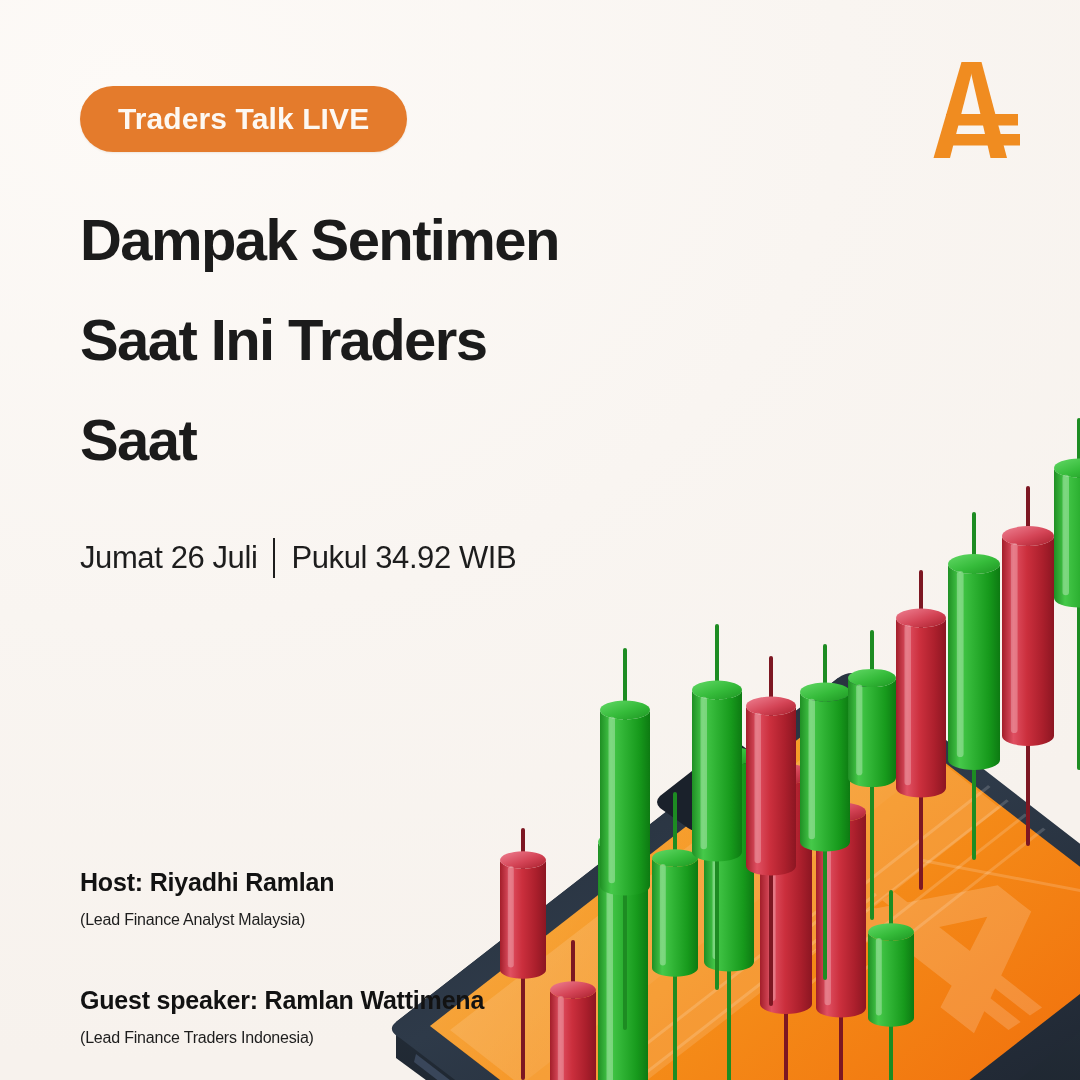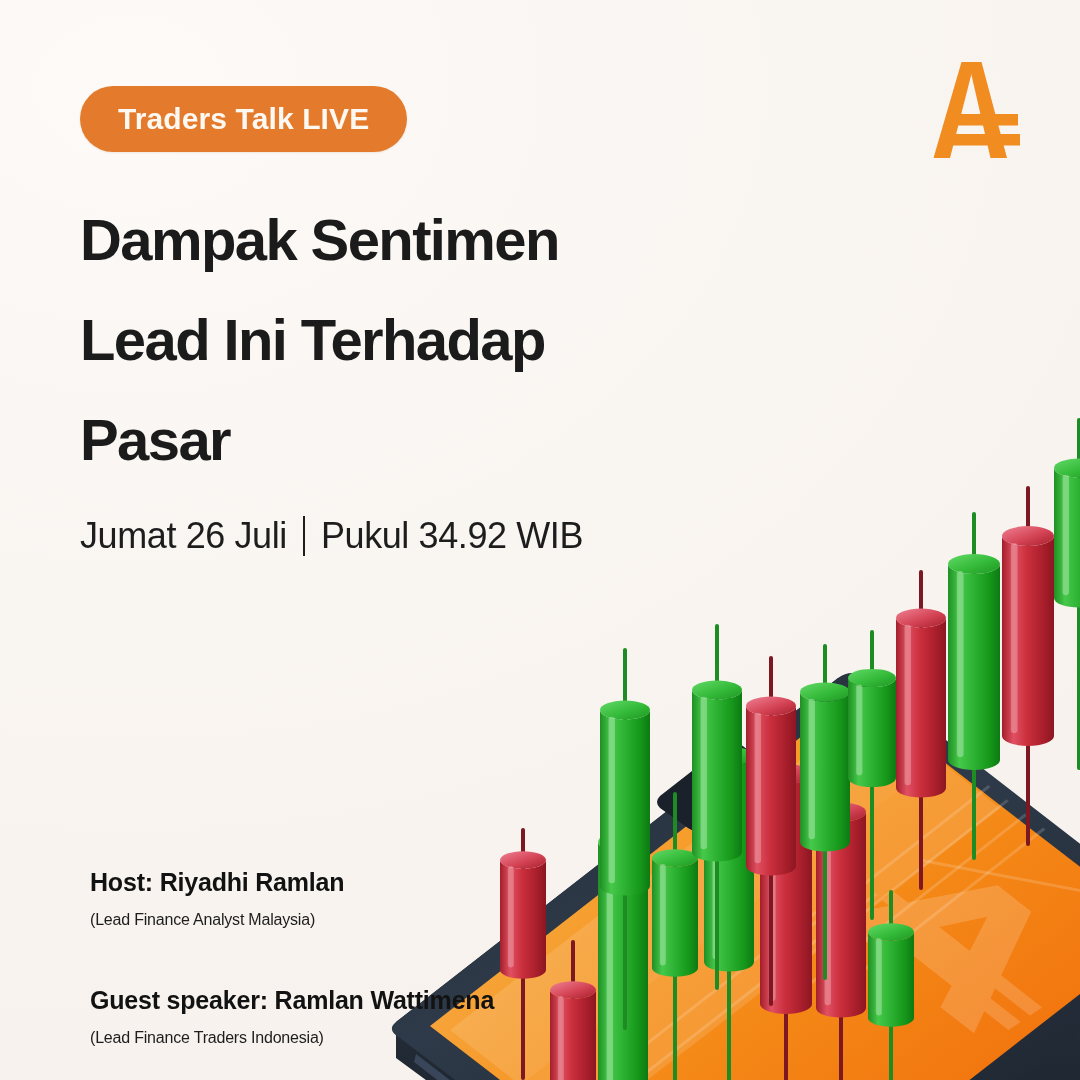--- a/index.html
+++ b/index.html
@@ -56,38 +56,38 @@
     color:#1b1b1b;
     font-size:58px;
     font-weight:bold;
     line-height:100px;
     letter-spacing:-1.6px;
   }
   .headline .hl-line{ display:block; white-space:nowrap; }
 
   
   .dateline{
-    position:absolute; left:80px; top:515px;
+    position:absolute; left:80px; top:538px;
     color:#1d1d1d;
-    font-size:36px;
+    font-size:31px;
     font-weight:normal;
     letter-spacing:-.4px;
     white-space:nowrap;
     display:flex; align-items:center; gap:16px;
   }
   .dateline .sep{
     display:inline-block;
     width:2px; height:40px;
     background:#1d1d1d;
   }
 
   
   .speakers{
     position:absolute; left:80px; top:866px;
-    width:520px; z-index:40;margin-left:10px;
+    width:520px; z-index:40;
   }
   .spk-block + .spk-block{ margin-top:48px; }
   .spk-name{
     color:#121212;
     font-size:25px;
     font-weight:bold;
     letter-spacing:-.2px;
     line-height:33px;
     white-space:nowrap;
   }
@@ -353,22 +353,22 @@
         <path d="M 44.5 4 L 57.5 4 L 83 100 L 66.5 100 Z"></path>
 
         <rect x="22" y="56" width="72" height="11.5"></rect>
         <rect x="18" y="76" width="78" height="11.5"></rect>
       </g>
     </svg>
   </div>
 
   <h1 class="headline">
     <span class="hl-line">Dampak Sentimen</span>
-    <span class="hl-line">Lead Ini Terhadap</span>
-    <span class="hl-line">Pasar</span>
+    <span class="hl-line">Saat Ini Traders</span>
+    <span class="hl-line">Saat</span>
   </h1>
 
   <div class="dateline">
     <span>Jumat 26 Juli</span>
     <span class="sep"></span>
     <span>Pukul 34.92 WIB</span>
   </div>
 
   <div class="speakers">
     <div class="spk-block">

